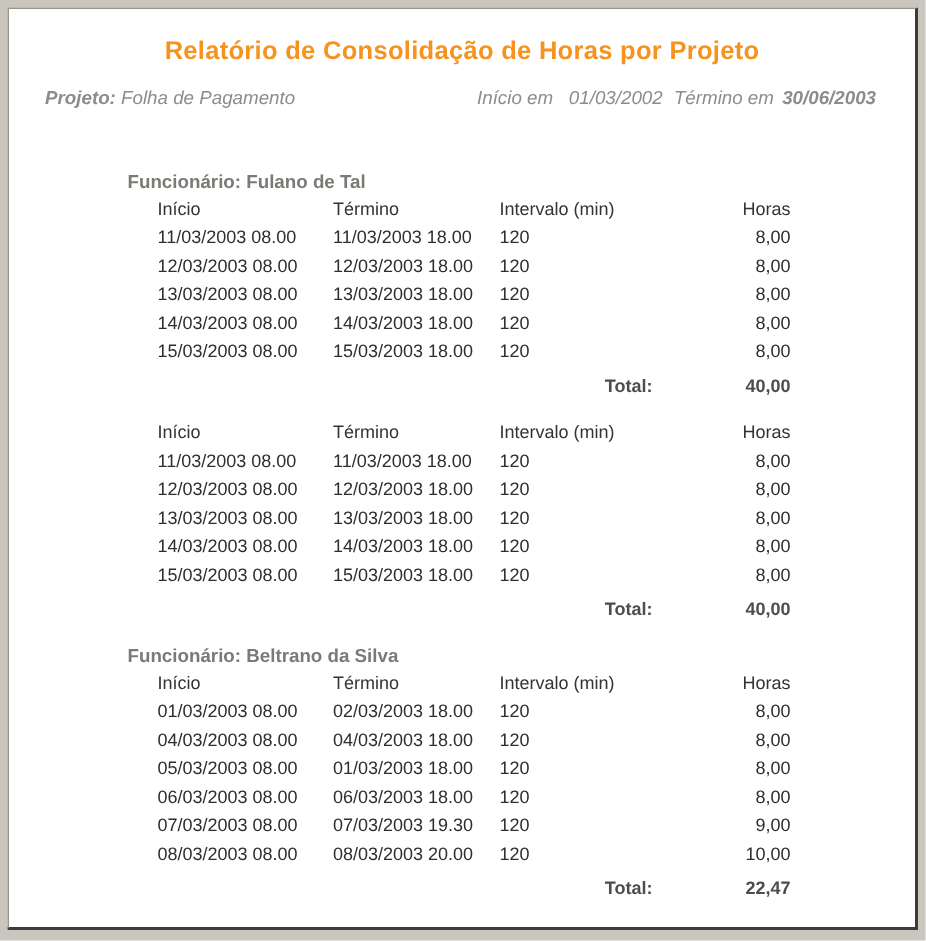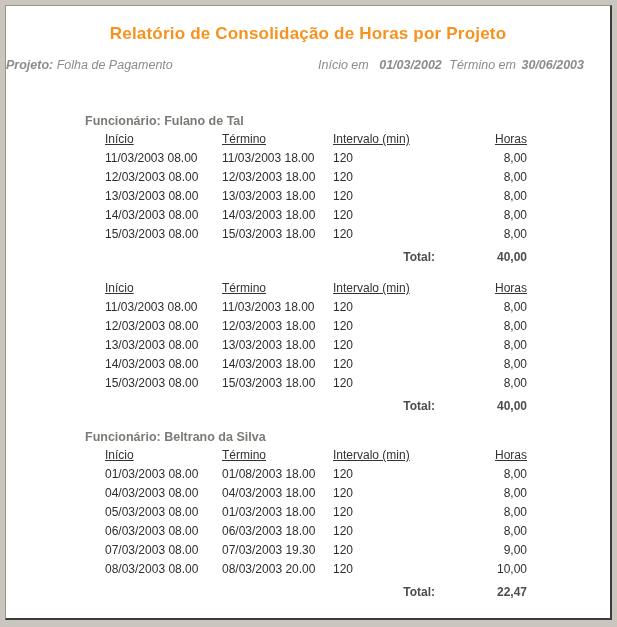--- a/index.html
+++ b/index.html
@@ -23,31 +23,32 @@
   .report-title {
     margin-top:18px;
     text-align:center;
     font-size:17px;
     font-weight:bold;
     color:#f6921e;
     letter-spacing:0.2px;
   }
   .subheader {
     margin-top:14px;
+    padding-left:24px;
     padding-right:26px;
     display:flex;
     justify-content:space-between;
     align-items:baseline;
     font-size:12.5px;
     font-style:italic;
     color:#8c8c8c;
   }
   .project-info .plabel { font-weight:bold; }
   .period-info span { margin-left:4px; }
-  .period-info .pdate { font-weight:bold; margin-left:7px; }
+  .period-info .pdate { font-weight:normal; margin-left:7px; }
   .period-info .pdate2 { font-weight:bold; margin-left:2px; }
   .content { margin-left:79px; width:442px;margin-top:40px; }
   .employee-section { margin-top:12px; }
   .employee-section.first { margin-top:15px; }
   .employee-header {
     font-size:12.5px;
     font-weight:bold;
     color:#7d7a76;
     height:18px;
     line-height:18px;
@@ -55,21 +56,21 @@
   .grid-row {
     display:grid;
     grid-template-columns:117px 111px 112px 1fr;
     padding-left:20px;
     height:19px;
     line-height:19px;
     font-size:12px;
     color:#2e2e2e;
   }
   .grid-row .c4 { text-align:right; }
-  .col-header-row { color:#333333;text-decoration:underline; }
+  .col-header-row { color:#333333; }
   .total-row {
     display:grid;
     grid-template-columns:350px 1fr;
     height:19px;
     line-height:19px;
     margin-top:4px;
     font-size:12px;
     font-weight:bold;
     color:#4d4d4d;
   }
@@ -199,21 +200,21 @@
         <div class="employee-section">
           <div class="employee-header">Funcionário: Beltrano da Silva</div>
           <div class="grid-row col-header-row">
             <span class="c1">Início</span>
             <span class="c2">Término</span>
             <span class="c3">Intervalo (min)</span>
             <span class="c4">Horas</span>
           </div>
           <div class="grid-row">
             <span class="c1">01/03/2003 08.00</span>
-            <span class="c2">01/08/2003 18.00</span>
+            <span class="c2">02/03/2003 18.00</span>
             <span class="c3">120</span>
             <span class="c4">8,00</span>
           </div>
           <div class="grid-row">
             <span class="c1">04/03/2003 08.00</span>
             <span class="c2">04/03/2003 18.00</span>
             <span class="c3">120</span>
             <span class="c4">8,00</span>
           </div>
           <div class="grid-row">

